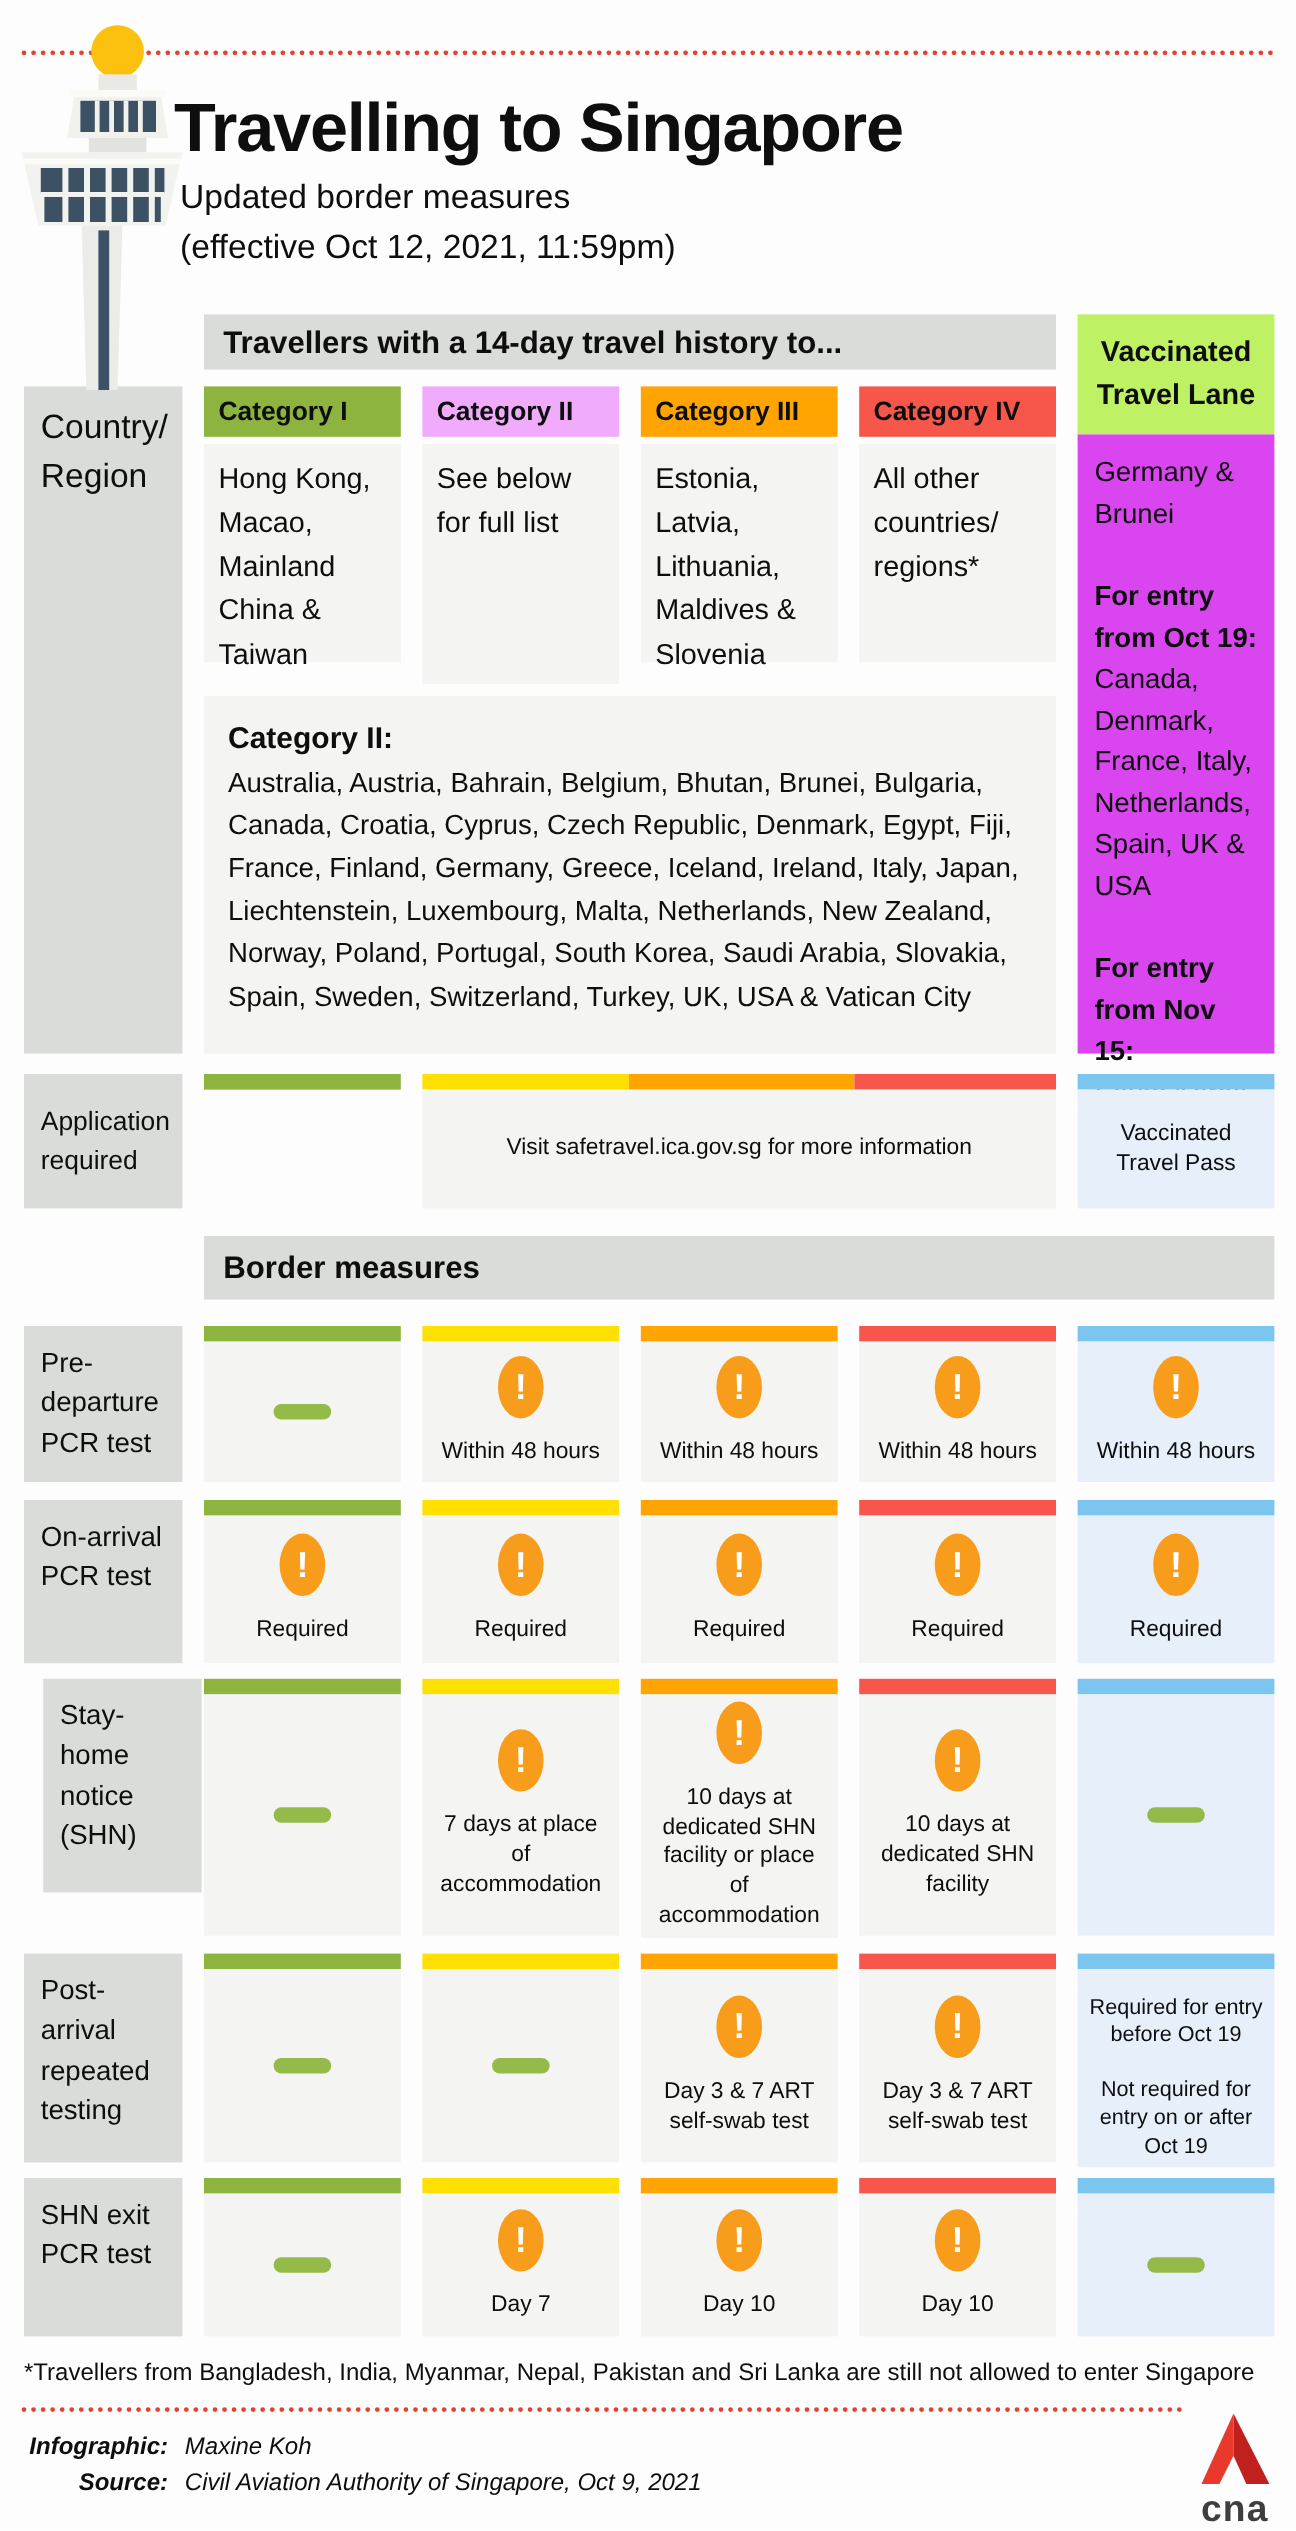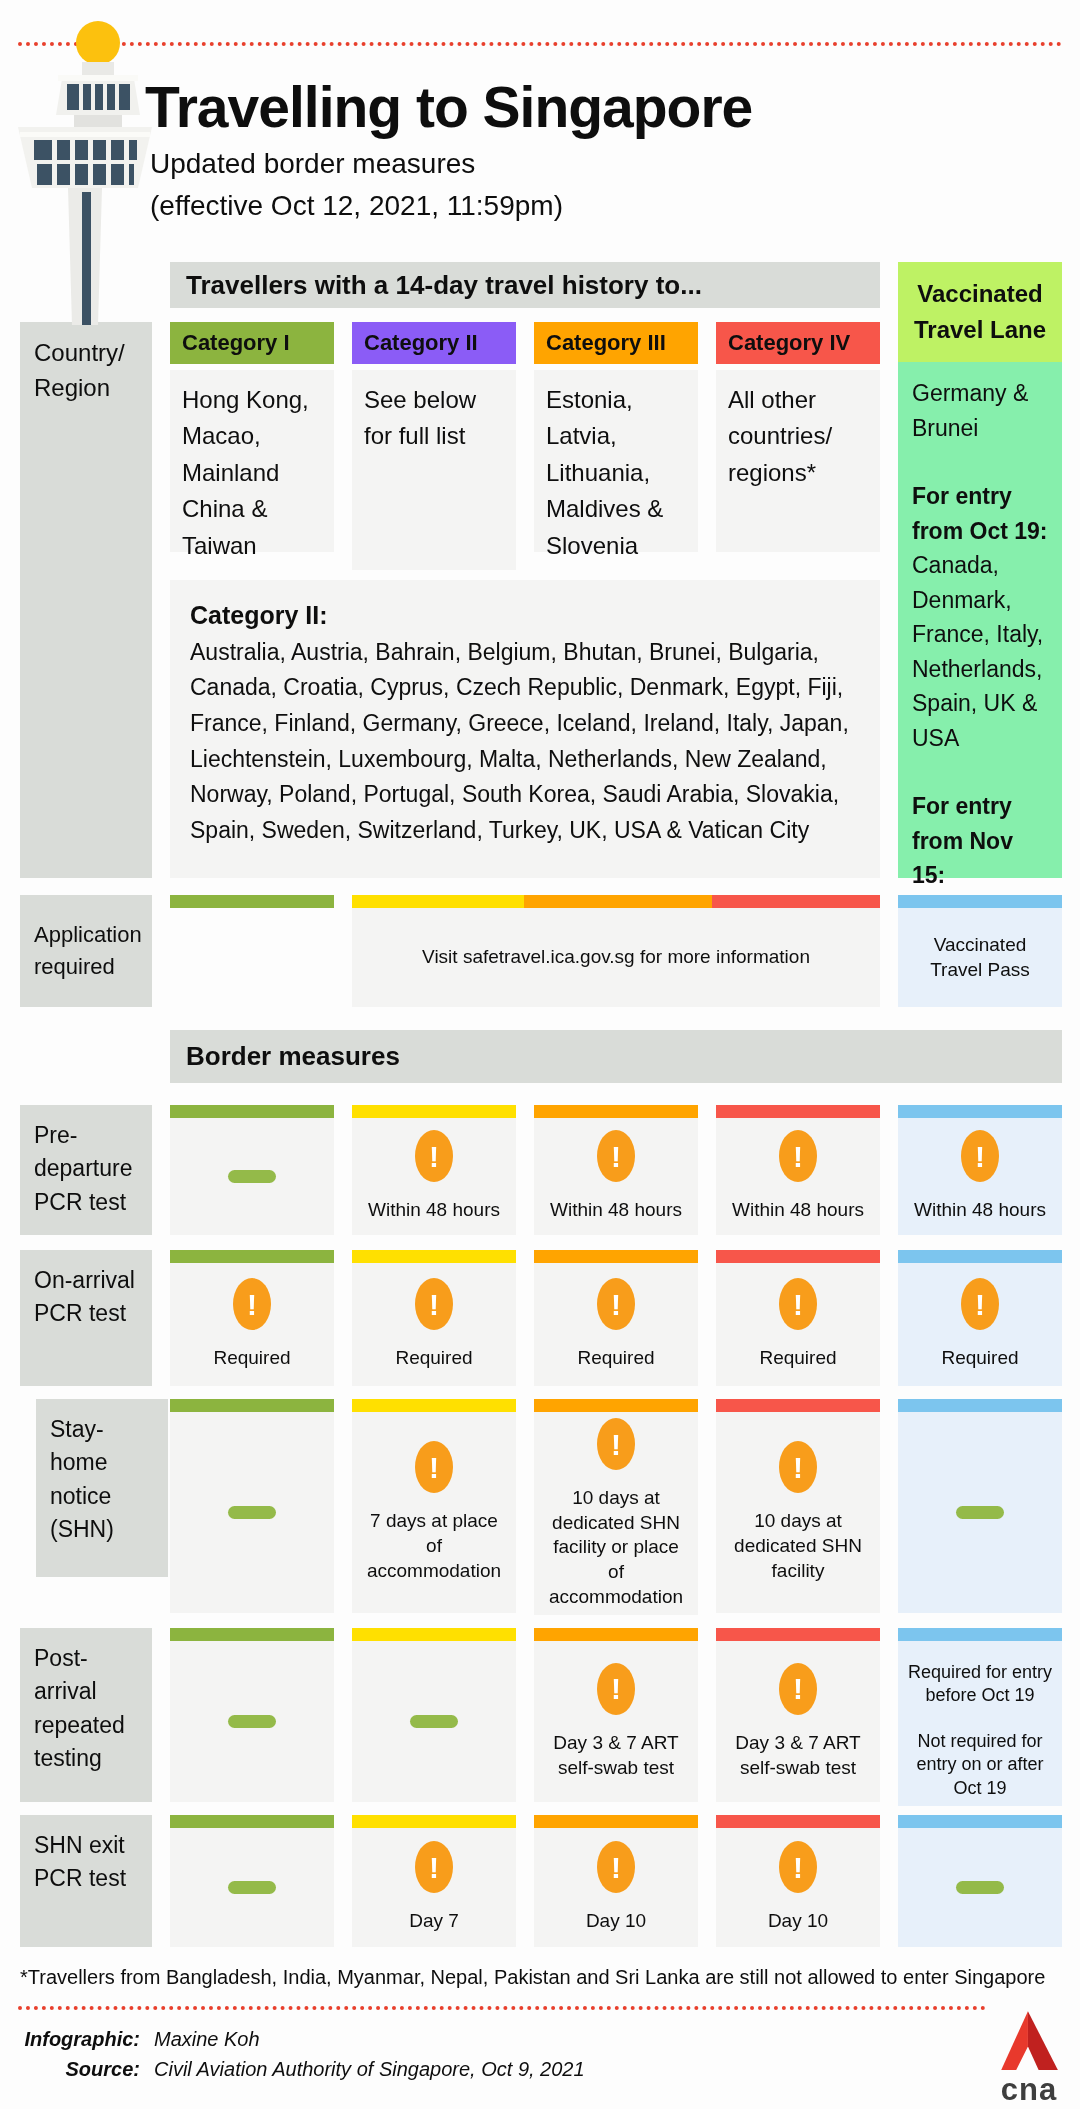--- a/index.html
+++ b/index.html
@@ -2,25 +2,25 @@
 <html><head>
 <meta charset="utf-8">
 <style>
   html,body{margin:0;padding:0;background:#ffffff;font-family:"Liberation Sans",sans-serif;color:#0e0e0e;}
   .canvas{position:relative;width:1080px;height:2109px;background:#fdfdfd;overflow:hidden;}
   .abs{position:absolute;box-sizing:border-box;}
   .dotline{height:0;border-top:4px dotted #e8402d;}
   .title{font-size:57px;font-weight:bold;letter-spacing:-1px;white-space:nowrap;}
   .subtitle{font-size:28px;line-height:1.0;white-space:nowrap;text-align:center;}
   .band{background:#d9dcd8;font-weight:bold;font-size:26px;display:flex;align-items:center;padding-left:16px;}
-  .graybox{background:#d9dcd8;padding:14px 12px 0 14px;font-size:24px;line-height:1.45;}
+  .graybox{background:#d9dcd8;padding:14px 12px 0 14px;font-size:28px;line-height:1.45;}
   .cat-head{width:164px;height:42px;display:flex;align-items:center;padding-left:12px;font-weight:bold;font-size:22px;box-sizing:border-box;}
   .content-box{width:164px;background:#f4f4f3;padding:12px 10px 0 12px;font-size:24px;line-height:1.52;box-sizing:border-box;}
   .vtl-head{background:#bef264;display:flex;align-items:center;justify-content:center;text-align:center;font-weight:bold;font-size:24px;line-height:1.5;padding:0 10px;}
-  .vtl-body{background:#86efac;padding:14px 13px 0 14px;font-size:23px;line-height:1.5;}
+  .vtl-body{background:#d946ef;padding:14px 13px 0 14px;font-size:23px;line-height:1.5;}
   .vtl-body p{margin:0 0 34px 0;}
   .vtl-body .grp b{display:block;}
   .listbox{background:#f4f4f3;padding:16px 20px 0 20px;font-size:23px;line-height:1.55;}
   .listbox .hd{font-weight:bold;font-size:25px;}
   .cell{width:164px;display:flex;flex-direction:column;}
   .cell .bar{height:13px;flex:none;display:flex;}
   .cell .cbody{flex:1;background:#f4f4f3;display:flex;flex-direction:column;align-items:center;justify-content:center;gap:16px;text-align:center;font-size:19px;line-height:1.3;padding:6px 9px;box-sizing:border-box;}
   .cell.vtl .cbody{background:#e7f0fa;}
   .bar-cat1{background:#8cb43f;}
   .bar-cat2{background:#ffe000;}
@@ -76,21 +76,21 @@
   <div class="abs subtitle" style="left:150px;top:150px;">Updated border measures</div>
   <div class="abs subtitle" style="left:150px;top:192px;">(effective Oct 12, 2021, 11:59pm)</div>
 
   <div class="abs band" style="left:170px;top:262px;width:710px;height:46px;">Travellers with a 14-day travel history to...</div>
 
   <div class="abs vtl-head" style="left:898px;top:262px;width:164px;height:100px;">Vaccinated Travel Lane</div>
 
   <div class="abs graybox" style="left:20px;top:322px;width:132px;height:556px;">Country/ Region</div>
 
   <div class="abs cat-head" style="left:170px;top:322px;background:#8cb43f;">Category I</div>
-  <div class="abs cat-head" style="left:352px;top:322px;background:#8b5cf6;">Category II</div>
+  <div class="abs cat-head" style="left:352px;top:322px;background:#f0abfc;">Category II</div>
   <div class="abs cat-head" style="left:534px;top:322px;background:#ffa400;">Category III</div>
   <div class="abs cat-head" style="left:716px;top:322px;background:#f7564a;">Category IV</div>
 
   <div class="abs content-box" style="left:170px;top:370px;height:182px;">Hong Kong, Macao, Mainland China &amp; Taiwan</div>
   <div class="abs content-box" style="left:352px;top:370px;height:200px;">See below for full list</div>
   <div class="abs content-box" style="left:534px;top:370px;height:182px;">Estonia, Latvia, Lithuania, Maldives &amp; Slovenia</div>
   <div class="abs content-box" style="left:716px;top:370px;height:182px;">All other countries/ regions*</div>
 
   <div class="abs vtl-body" style="left:898px;top:362px;width:164px;height:516px;">
     <p>Germany &amp; Brunei</p>

